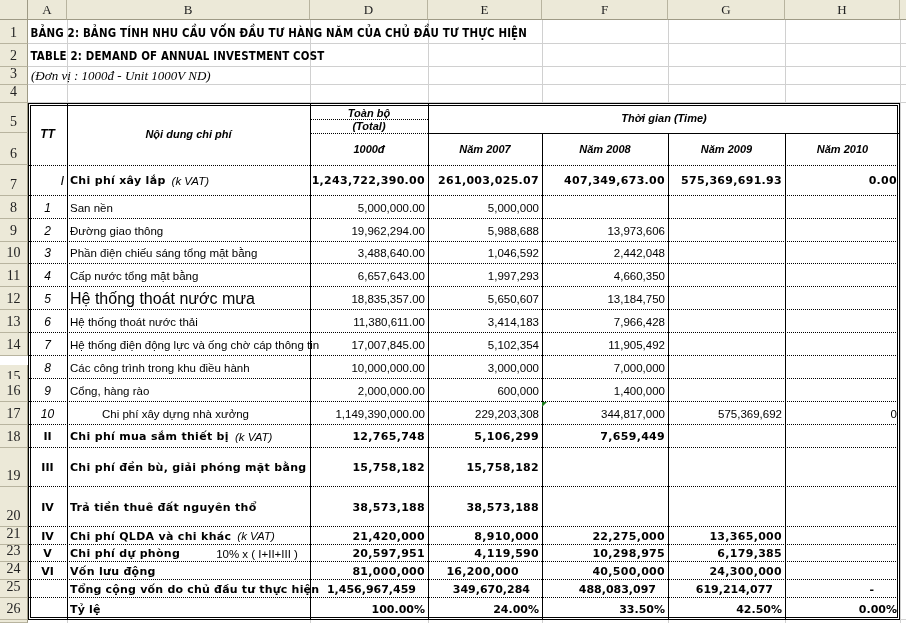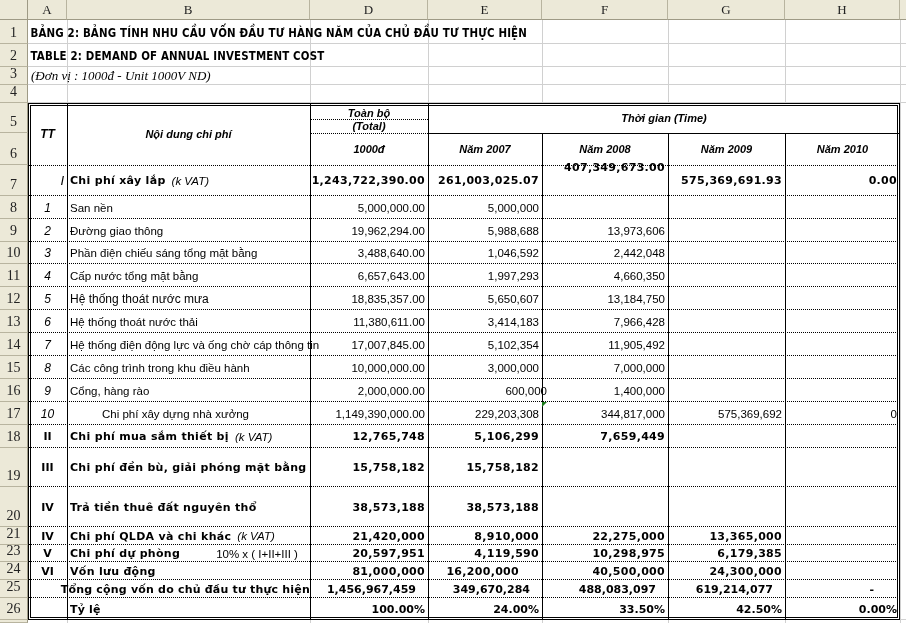--- a/index.html
+++ b/index.html
@@ -50,21 +50,21 @@
       <div class="rowhdr" style="top: 103px; height: 30px;">5</div>
       <div class="rowhdr" style="top: 133px; height: 32px;">6</div>
       <div class="rowhdr" style="top: 165px; height: 31px;">7</div>
       <div class="rowhdr" style="top: 196px; height: 23px;">8</div>
       <div class="rowhdr" style="top: 219px; height: 23px;">9</div>
       <div class="rowhdr" style="top: 242px; height: 22px;">10</div>
       <div class="rowhdr" style="top: 264px; height: 23px;">11</div>
       <div class="rowhdr" style="top: 287px; height: 23px;">12</div>
       <div class="rowhdr" style="top: 310px; height: 23px;">13</div>
       <div class="rowhdr" style="top: 333px; height: 23px;">14</div>
-      <div class="rowhdr" style="top: 356px; height: 23px;">15</div>
+      <div class="rowhdr" style="top: 365px; height: 23px;">15</div>
       <div class="rowhdr" style="top: 379px; height: 23px;">16</div>
       <div class="rowhdr" style="top: 402px; height: 23px;">17</div>
       <div class="rowhdr" style="top: 425px; height: 23px;">18</div>
       <div class="rowhdr" style="top: 448px; height: 39px;">19</div>
       <div class="rowhdr" style="top: 487px; height: 40px;">20</div>
       <div class="rowhdr" style="top: 527px; height: 18px;">21</div>
       <div class="rowhdr" style="top: 545px; height: 17px;">23</div>
       <div class="rowhdr" style="top: 562px; height: 18px;">24</div>
       <div class="rowhdr" style="top: 580px; height: 18px;">25</div>
       <div class="rowhdr" style="top: 598px; height: 22px;">26</div>
@@ -111,21 +111,21 @@
         <div class="cell l" style="left: 67px; top: 165px; width: 243px; height: 31px;">
           <span class="bi">Chi phí xây lắp</span>
           <span style="font-size: 11.5px; font-style: italic; margin-left: 6px;">(k VAT)</span>
         </div>
         <div class="cell r bi" style="left: 310px; top: 165px; width: 118px; height: 31px;">
           <span>1,243,722,390.00</span>
         </div>
         <div class="cell r bi" style="left: 428px; top: 165px; width: 114px; height: 31px;">
           <span>261,003,025.07</span>
         </div>
-        <div class="cell r bi" style="left: 542px; top: 152px; width: 126px; height: 31px;">
+        <div class="cell r bi" style="left: 542px; top: 165px; width: 126px; height: 31px;">
           <span>407,349,673.00</span>
         </div>
         <div class="cell r bi" style="left: 668px; top: 165px; width: 117px; height: 31px; padding-left: 23px;">
           <span>575,369,691.93</span>
         </div>
         <div class="cell r bi" style="left: 785px; top: 165px; width: 115px; height: 31px;">
           <span>0.00</span>
         </div>
       </div>
       <div>
@@ -218,21 +218,21 @@
         </div>
         <div class="cell r" style="left: 785px; top: 264px; width: 115px; height: 23px; font-size: 11.5px;">
           <span></span>
         </div>
       </div>
       <div>
         <div class="cell c it" style="left: 28px; top: 287px; width: 39px; height: 23px;">
           <span>5</span>
         </div>
         <div class="cell l" style="left: 67px; top: 287px; width: 243px; height: 23px;">
-          <span class="norm" style="font-size: 12px;">Hệ thống thoát nước mưa</span>
+          <span class="norm" style="font-size: 16px;">Hệ thống thoát nước mưa</span>
         </div>
         <div class="cell r" style="left: 310px; top: 287px; width: 118px; height: 23px; font-size: 11.5px;">
           <span>18,835,357.00</span>
         </div>
         <div class="cell r" style="left: 428px; top: 287px; width: 114px; height: 23px; font-size: 11.5px;">
           <span>5,650,607</span>
         </div>
         <div class="cell r" style="left: 542px; top: 287px; width: 126px; height: 23px; font-size: 11.5px;">
           <span>13,184,750</span>
         </div>
@@ -315,21 +315,21 @@
       <div>
         <div class="cell c it" style="left: 28px; top: 379px; width: 39px; height: 23px;">
           <span>9</span>
         </div>
         <div class="cell l" style="left: 67px; top: 379px; width: 243px; height: 23px;">
           <span class="norm" style="font-size: 11.5px;">Cổng, hàng rào</span>
         </div>
         <div class="cell r" style="left: 310px; top: 379px; width: 118px; height: 23px; font-size: 11.5px;">
           <span>2,000,000.00</span>
         </div>
-        <div class="cell r" style="left: 428px; top: 379px; width: 114px; height: 23px; font-size: 11.5px; margin-left: 8px;">
+        <div class="cell r" style="left: 428px; top: 379px; width: 114px; height: 23px; font-size: 11.5px;">
           <span>600,000</span>
         </div>
         <div class="cell r" style="left: 542px; top: 379px; width: 126px; height: 23px; font-size: 11.5px;">
           <span>1,400,000</span>
         </div>
         <div class="cell r" style="left: 668px; top: 379px; width: 117px; height: 23px; font-size: 11.5px;">
           <span></span>
         </div>
         <div class="cell r" style="left: 785px; top: 379px; width: 115px; height: 23px; font-size: 11.5px;">
           <span></span>
@@ -496,21 +496,21 @@
           <span>24,300,000</span>
         </div>
         <div class="cell r bi" style="left: 785px; top: 562px; width: 115px; height: 18px;">
           <span></span>
         </div>
       </div>
       <div>
         <div class="cell c bold" style="left: 28px; top: 580px; width: 39px; height: 18px;">
           <span></span>
         </div>
-        <div class="cell l" style="left: 67px; top: 580px; width: 243px; height: 18px; justify-content: flex-end;">
+        <div class="cell l" style="left: 67px; top: 580px; width: 243px; height: 18px;">
           <span class="bold" style="letter-spacing: 0.2px;">Tổng cộng vốn do chủ đầu tư thực hiện</span>
         </div>
         <div class="cell r bold" style="left: 310px; top: 580px; width: 118px; height: 18px; padding-right: 12px;">
           <span>1,456,967,459</span>
         </div>
         <div class="cell r bold" style="left: 428px; top: 580px; width: 114px; height: 18px; padding-right: 12px;">
           <span>349,670,284</span>
         </div>
         <div class="cell r bold" style="left: 542px; top: 580px; width: 126px; height: 18px; padding-right: 12px;">
           <span>488,083,097</span>

